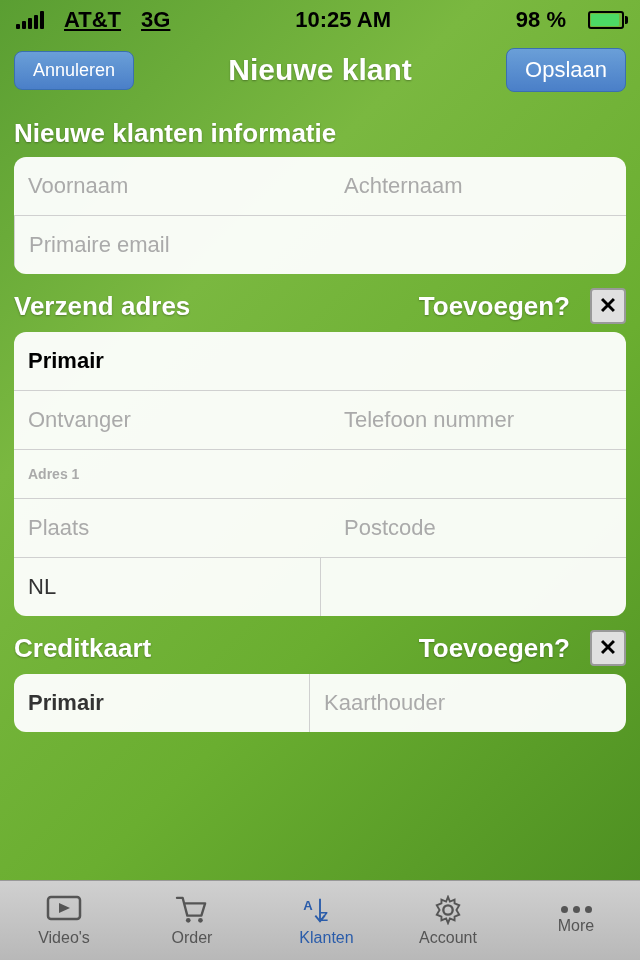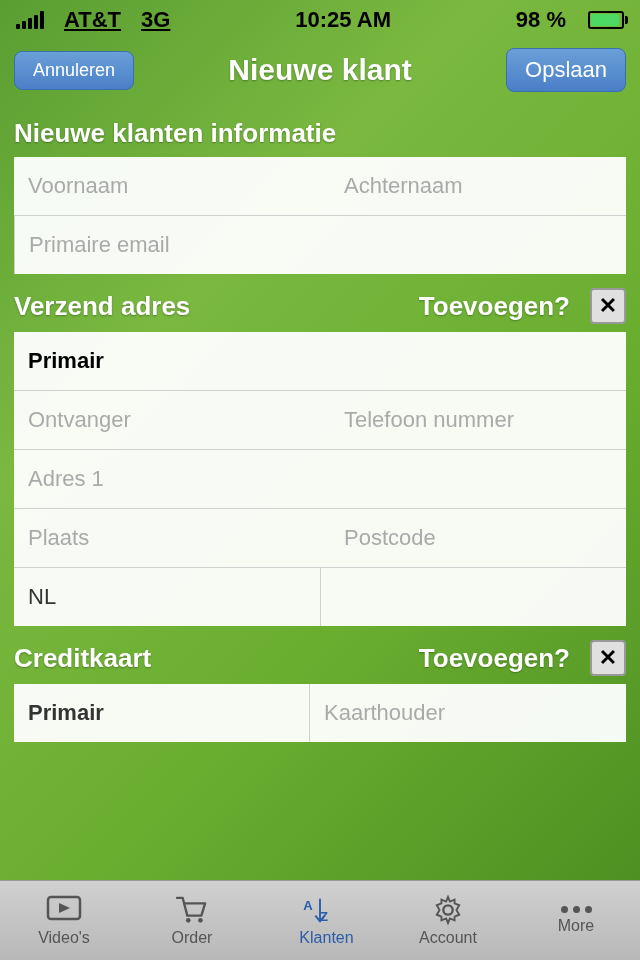--- a/index.html
+++ b/index.html
@@ -176,21 +176,21 @@
       justify-content: center;
       cursor: pointer;
       font-size: 22px;
       font-weight: 900;
       color: #000;
     }
 
     
     .form-card {
       background: rgba(255,255,255,0.95);
-      border-radius: 0;
+      border-radius: 12px;
       overflow: hidden;
       margin-bottom: 14px;
     }
     .form-row {
       display: flex;
       border-bottom: 1px solid #d0d0d0;
     }
     .form-row:last-child {
       border-bottom: none;
     }
@@ -206,25 +206,26 @@
     .form-input::placeholder {
       color: #aaa;
     }
     .form-input-divider {
       width: 1px;
       background: #d0d0d0;
     }
     .form-full-input {
       width: 100%;
       padding: 16px 14px;
-      font-size: 22px;
+      font-size: 14px;
       color: #0369a1;
       background: transparent;
       border: none;
       outline: none;
+      font-weight: bold;
     }
     .form-full-input::placeholder {
       color: #aaa;
     }
     .form-static {
       padding: 16px 14px;
       font-size: 22px;
       color: #333;
       flex: 1;
     }

